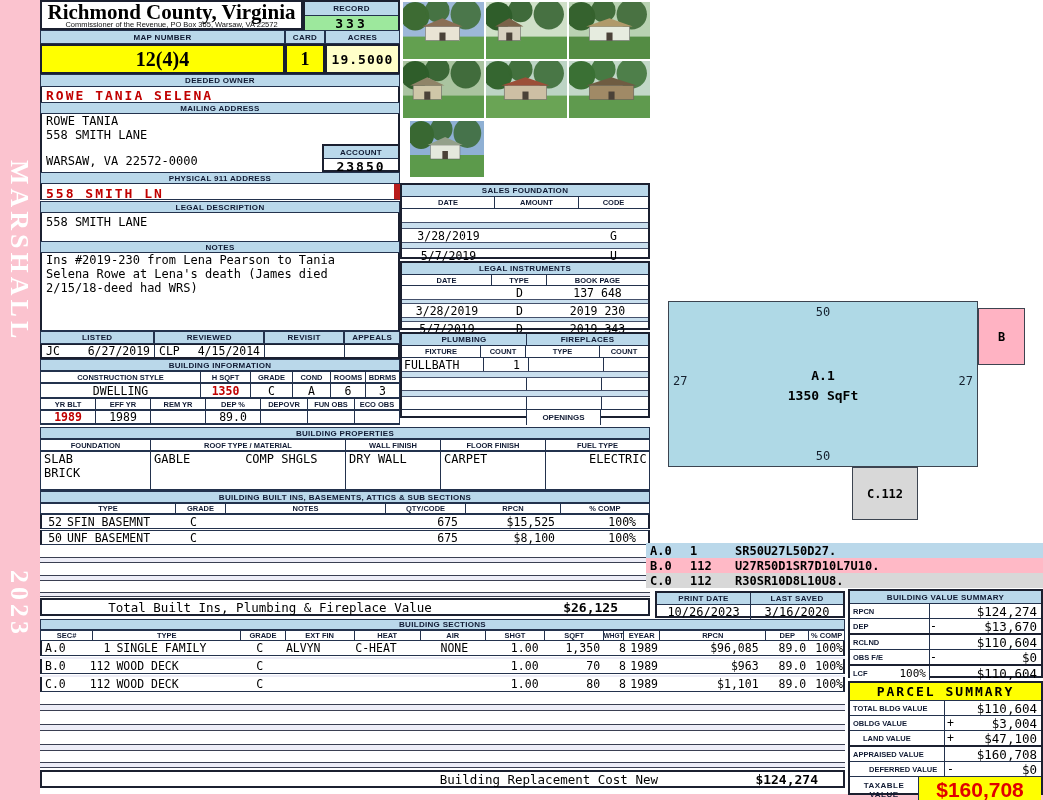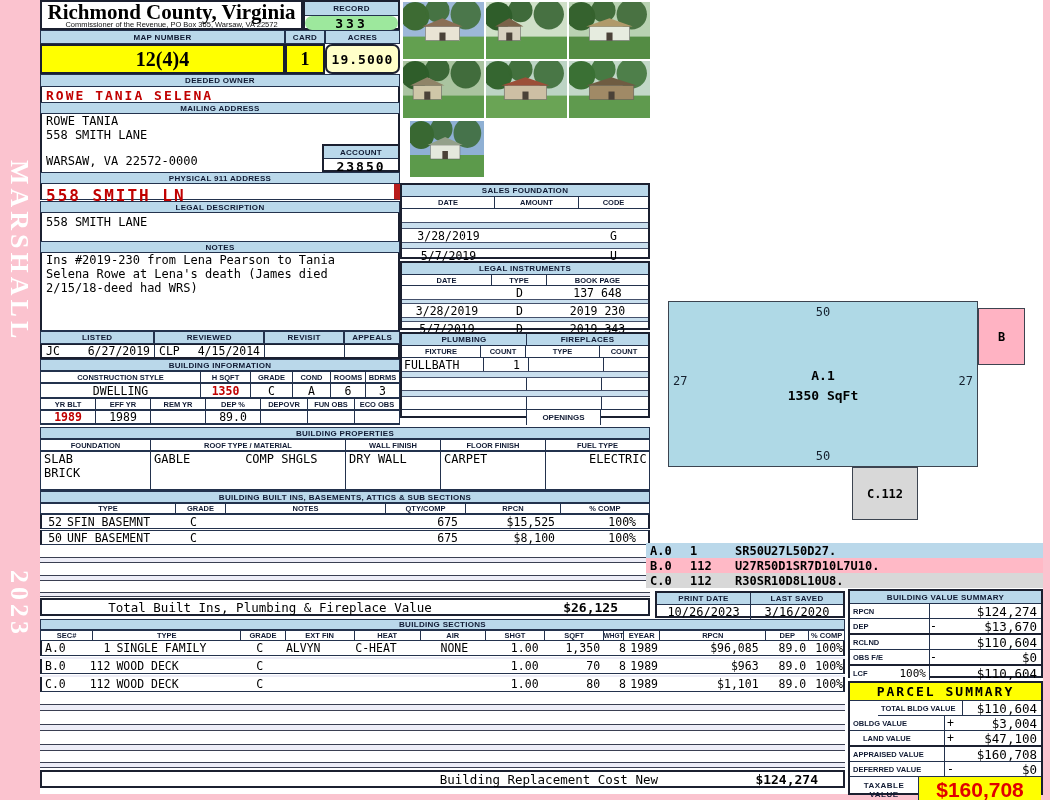--- a/index.html
+++ b/index.html
@@ -7,21 +7,21 @@
        font-family:"DejaVu Sans Mono",monospace;}
   .abs{position:absolute;box-sizing:border-box;}
   .card{background:#fff;}
   .bar{background:#BAD8EA;border:1px solid #23324d;font:bold 8px "Liberation Sans",sans-serif;
        color:#101a33;display:flex;align-items:center;justify-content:center;letter-spacing:.3px;
        white-space:nowrap;}
   .colhdr{font:bold 7.5px "Liberation Sans",sans-serif;color:#101a33;background:#fff;
           display:flex;align-items:center;justify-content:center;border-right:1px solid #23324d;
           box-sizing:border-box;white-space:nowrap;overflow:hidden;}
   .mono{font:11.5px "DejaVu Sans Mono",monospace;color:#000;white-space:pre;}
-  .b{font-weight:bold;border-radius:7px;}
+  .b{font-weight:bold;}
   .red{color:#C00000;font-weight:bold;}
   .box2{border:2px solid #1b2030;background:#fff;}
   .box1{border:1px solid #23324d;background:#fff;}
   .row{display:flex;}
   .cell{box-sizing:border-box;border-right:1px solid #23324d;display:flex;align-items:center;
         overflow:hidden;white-space:pre;}
   .bstripe{background:#C9DFEE;border-top:1px solid #44506b;border-bottom:1px solid #44506b;}
   .lavstripe{background:#EDEDF7;border-top:1px solid #3a3f52;border-bottom:1px solid #3a3f52;}
   .vert{writing-mode:vertical-rl;font:bold 26px "Liberation Serif",serif;color:#fff;
         letter-spacing:4px;}
@@ -62,21 +62,21 @@
   <div class="mono" style="padding-left:4px;height:14px;font-size:12px;">ROWE TANIA</div>
   <div class="mono" style="padding-left:4px;height:14px;font-size:12px;">558 SMITH LANE</div>
   <div class="mono" style="padding-left:4px;height:12px;font-size:12px;"></div>
   <div class="mono" style="padding-left:4px;height:14px;font-size:12px;">WARSAW, VA 22572-0000</div>
 </div>
 <div class="abs box2" style="left:322px;top:144px;width:78px;height:28px;">
   <div class="bar" style="height:12px;border:none;border-bottom:1px solid #23324d;">ACCOUNT</div>
   <div class="mono b" style="height:14px;text-align:center;font-size:13px;letter-spacing:2px;">23850</div>
 </div>
 <div class="abs bar" style="left:40px;top:172px;width:360px;height:12px;">PHYSICAL 911 ADDRESS</div>
-<div class="abs mono red" style="left:40px;top:184px;width:360px;height:16px;font-size:16px;letter-spacing:2px;padding:2px 0 0 4px;
+<div class="abs mono red" style="left:40px;top:184px;width:360px;height:16px;font-size:13px;letter-spacing:2px;padding:2px 0 0 4px;
             border-left:2px solid #1b2030;border-right:6px solid #b91c1c;border-bottom:1px solid #23324d;">558 SMITH LN</div>
 <div class="abs bar" style="left:40px;top:201px;width:360px;height:12px;">LEGAL DESCRIPTION</div>
 <div class="abs mono" style="left:40px;top:213px;width:360px;height:28px;font-size:12px;padding:2px 0 0 4px;
             border-left:2px solid #1b2030;border-right:2px solid #1b2030;">558 SMITH LANE</div>
 <div class="abs bar" style="left:40px;top:241px;width:360px;height:12px;">NOTES</div>
 <div class="abs" style="left:40px;top:253px;width:360px;height:78px;border-left:2px solid #1b2030;border-right:2px solid #1b2030;border-bottom:1px solid #23324d;">
   <div class="mono" style="padding-left:4px;height:14px;font-size:12px;">Ins #2019-230 from Lena Pearson to Tania</div>
   <div class="mono" style="padding-left:4px;height:14px;font-size:12px;">Selena Rowe at Lena's death (James died</div>
   <div class="mono" style="padding-left:4px;height:14px;font-size:12px;">2/15/18-deed had WRS)</div>
 </div>
@@ -160,21 +160,21 @@
   <div class="cell" style="width:103px;align-items:flex-start;border-right:none;">
     <span class="mono" style="padding-left:3px;font-size:12px;margin-left:40px;">ELECTRIC</span>
   </div>
 </div>
 
 <div class="abs bar" style="left:40px;top:491px;width:610px;height:12px;">BUILDING BUILT INS, BASEMENTS, ATTICS &amp; SUB SECTIONS</div>
 <div class="abs row box1" style="left:40px;top:503px;width:610px;height:11px;">
   <div class="colhdr" style="width:135px;">TYPE</div>
   <div class="colhdr" style="width:50px;">GRADE</div>
   <div class="colhdr" style="width:160px;">NOTES</div>
-  <div class="colhdr" style="width:80px;">QTY/COMP</div>
+  <div class="colhdr" style="width:80px;">QTY/CODE</div>
   <div class="colhdr" style="width:95px;">RPCN</div>
   <div class="colhdr" style="width:88px;border-right:none;">% COMP</div>
 </div>
 <div class="abs row" style="left:40px;top:514px;width:610px;height:15px;border:1px solid #23324d;border-left:2px solid #1b2030;border-right:2px solid #1b2030;">
   <div class="cell mono" style="width:134px;border-right:none;">
     <span style="width:20px;text-align:right;display:inline-block;">52</span>
     <span style="padding-left:5px;">SFIN BASEMNT</span>
   </div>
   <div class="cell mono" style="width:50px;border-right:none;padding-left:14px;">C</div>
   <div class="cell mono" style="width:160px;border-right:none;"></div>
@@ -513,42 +513,42 @@
         <span class="mono" style="font-size:11px;">100%</span>
     </span>
     <span class="mono" style="width:14px;"></span>
     <span class="mono" style="flex:1;text-align:right;padding-right:4px;font-size:12.5px;">$110,604</span>
   </div>
 </div>
 
 <div class="abs box2" style="left:848px;top:681px;width:195px;height:114px;">
   <div style="height:17px;background:#FFFF00;border-bottom:1px solid #23324d;text-align:center;
               font:bold 13px 'DejaVu Sans Mono',monospace;letter-spacing:2px;line-height:17px;">PARCEL SUMMARY</div>
-  <div class="row" style="height:14px;border-bottom:1px solid #23324d;align-items:center;margin-left:28px;">
+  <div class="row" style="height:14px;border-bottom:1px solid #23324d;align-items:center;">
     <span class="colhdr" style="width:95px;justify-content:flex-start;padding-left:3px;border-right:1px solid #23324d;height:100%;">TOTAL BLDG VALUE</span>
     <span class="mono" style="width:13px;padding-left:2px;"></span>
     <span class="mono" style="flex:1;text-align:right;padding-right:4px;font-size:12.5px;">$110,604</span>
   </div>
   <div class="row" style="height:14px;border-bottom:1px solid #23324d;align-items:center;">
     <span class="colhdr" style="width:95px;justify-content:flex-start;padding-left:3px;border-right:1px solid #23324d;height:100%;">OBLDG VALUE</span>
     <span class="mono" style="width:13px;padding-left:2px;">+</span>
     <span class="mono" style="flex:1;text-align:right;padding-right:4px;font-size:12.5px;">$3,004</span>
   </div>
   <div class="row" style="height:14px;border-bottom:2px solid #1b2030;align-items:center;">
     <span class="colhdr" style="width:95px;justify-content:flex-start;padding-left:13px;border-right:1px solid #23324d;height:100%;">LAND VALUE</span>
     <span class="mono" style="width:13px;padding-left:2px;">+</span>
     <span class="mono" style="flex:1;text-align:right;padding-right:4px;font-size:12.5px;">$47,100</span>
   </div>
   <div class="row" style="height:14px;border-bottom:1px solid #23324d;align-items:center;">
     <span class="colhdr" style="width:95px;justify-content:flex-start;padding-left:3px;border-right:1px solid #23324d;height:100%;">APPRAISED VALUE</span>
     <span class="mono" style="width:13px;padding-left:2px;"></span>
     <span class="mono" style="flex:1;text-align:right;padding-right:4px;font-size:12.5px;">$160,708</span>
   </div>
   <div class="row" style="height:14px;border-bottom:1px solid #23324d;align-items:center;">
-    <span class="colhdr" style="width:95px;justify-content:flex-start;padding-left:3px;border-right:1px solid #23324d;height:100%;">DEFERRED VALUE</span>
+    <span class="colhdr" style="width:95px;justify-content:flex-start;padding-left:19px;border-right:1px solid #23324d;height:100%;">DEFERRED VALUE</span>
     <span class="mono" style="width:13px;padding-left:2px;">-</span>
     <span class="mono" style="flex:1;text-align:right;padding-right:4px;font-size:12.5px;">$0</span>
   </div>
   <div class="row" style="height:26px;">
     <div style="width:68px;border-right:1px solid #23324d;display:flex;flex-direction:column;align-items:center;justify-content:center;
                 font:bold 8px 'Liberation Sans',sans-serif;color:#101a33;letter-spacing:.5px;">
       <span>TAXABLE</span>
         <span>VALUE</span>
     </div>
     <div style="flex:1;background:#FFFF00;display:flex;align-items:center;justify-content:center;

